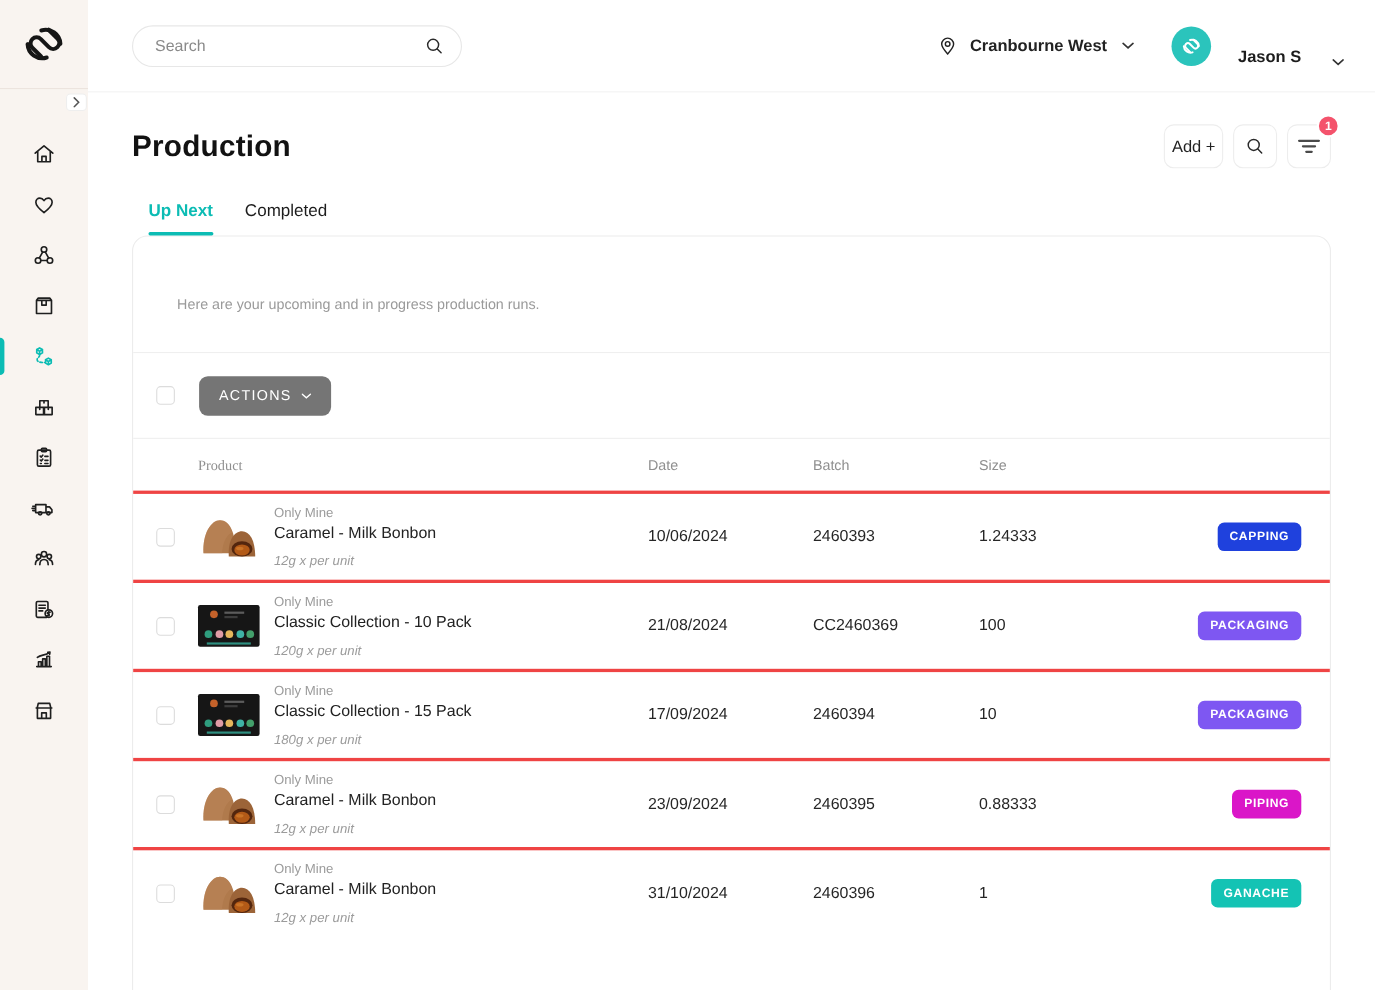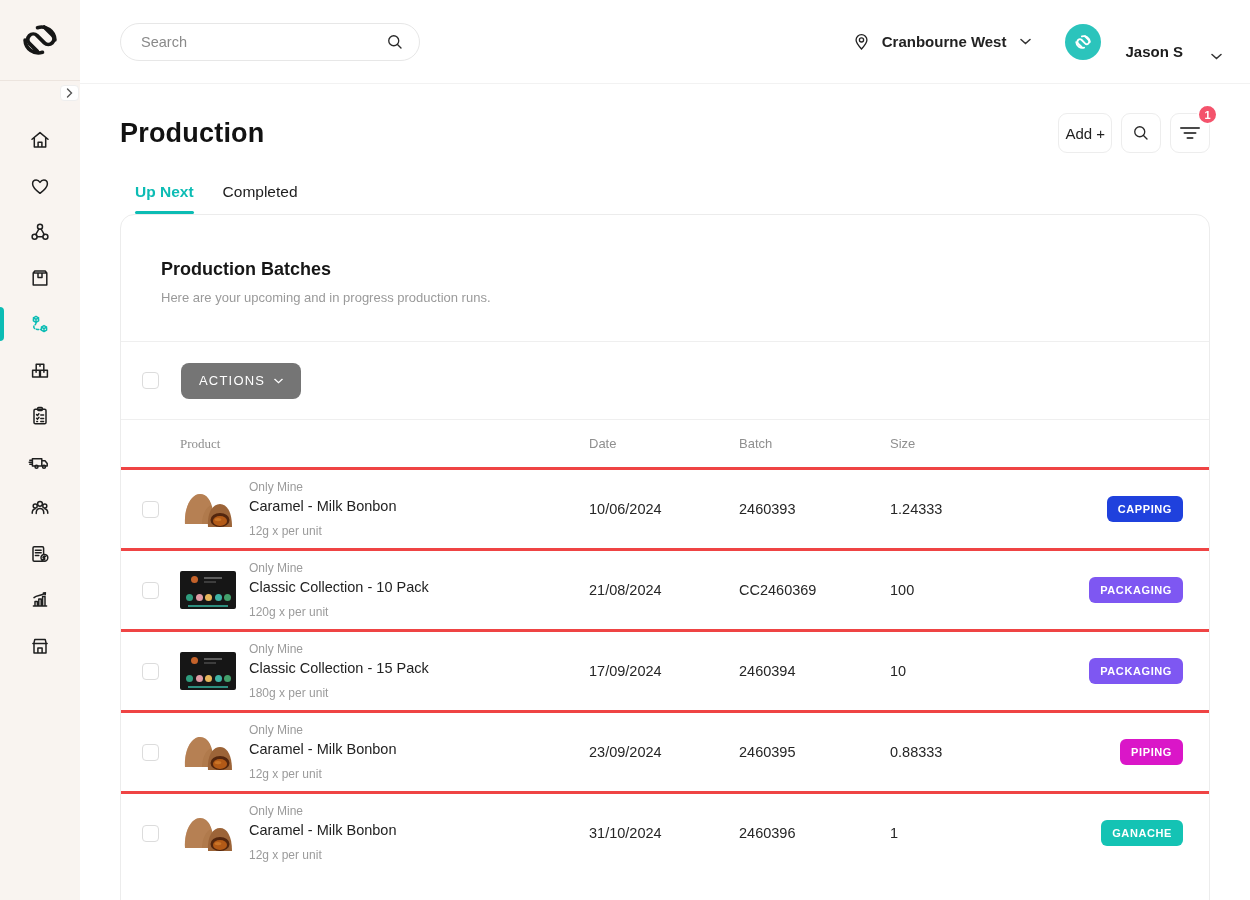--- a/index.html
+++ b/index.html
@@ -75,21 +75,21 @@
 
   .grid-row { display:grid; grid-template-columns:38px 56px 353px 150px 151px 130px 1fr;
     padding-left:21px; padding-right:26px; align-items:center; }
   .thead { height:47px; font-size:13px; color:#8f8f8f; }
   .thead .col-product { grid-column:2 / 4;font-family:Liberation Serif, serif; }
   .trow { height:81px; border-top:3px solid #ef4444; }
   .row-check { justify-self:start; }
   .pcell { padding-left:13px; }
   .p-brand { font-size:12px; color:#9b9b9b; line-height:16px; }
   .p-name { font-size:14.5px; color:#222; line-height:20px; margin-top:1px; }
-  .p-unit { font-size:12px; color:#9b9b9b; line-height:16px; margin-top:7px; }
+  .p-unit { font-size:12px; color:#9b9b9b; line-height:16px; margin-top:7px;font-style:italic; }
   .cell { font-size:14.5px; color:#262626; }
   .badge { justify-self:end; color:#fff; font-size:11px; font-weight:700; letter-spacing:.6px;
     padding:7px 11px; border-radius:6px; }
 
   
   .pimg { width:56px; height:46px; display:none; position:relative; }
   .pimg-box { width:56px; height:38px; background:#161616; border-radius:2px; position:relative; display:none; overflow:hidden; }
   .pimg-box .blogo { position:absolute; left:11px; top:5px; width:7px; height:7px; border-radius:50%; background:#c4622a; }
   .pimg-box .btxt { position:absolute; left:24px; top:6px; width:18px; height:2px; background:#5c5c5c; }
   .pimg-box .btxt2 { position:absolute; left:24px; top:10px; width:12px; height:1.5px; background:#3d3d3d; }
@@ -261,21 +261,20 @@
       </div>
     </div>
 
     <div class="tabs">
       <div class="tab active">Up Next</div>
       <div class="tab">Completed</div>
     </div>
 
     <section class="card">
       <div class="card-head">
-        <h2 class="card-title">Production Batches</h2>
         <p class="card-sub">Here are your upcoming and in progress production runs.</p>
       </div>
       <div class="divider"></div>
 
       <div class="actions-bar">
         <input type="checkbox" class="checkbox" style="">
         <button class="actions-btn">
           <span>ACTIONS</span>
           <svg width="9" height="6" viewBox="0 0 11 7">
               <polyline points="1,1.5 5.5,5.5 10,1.5" fill="none" stroke="#fff" stroke-width="1.6" stroke-linecap="round"></polyline>

